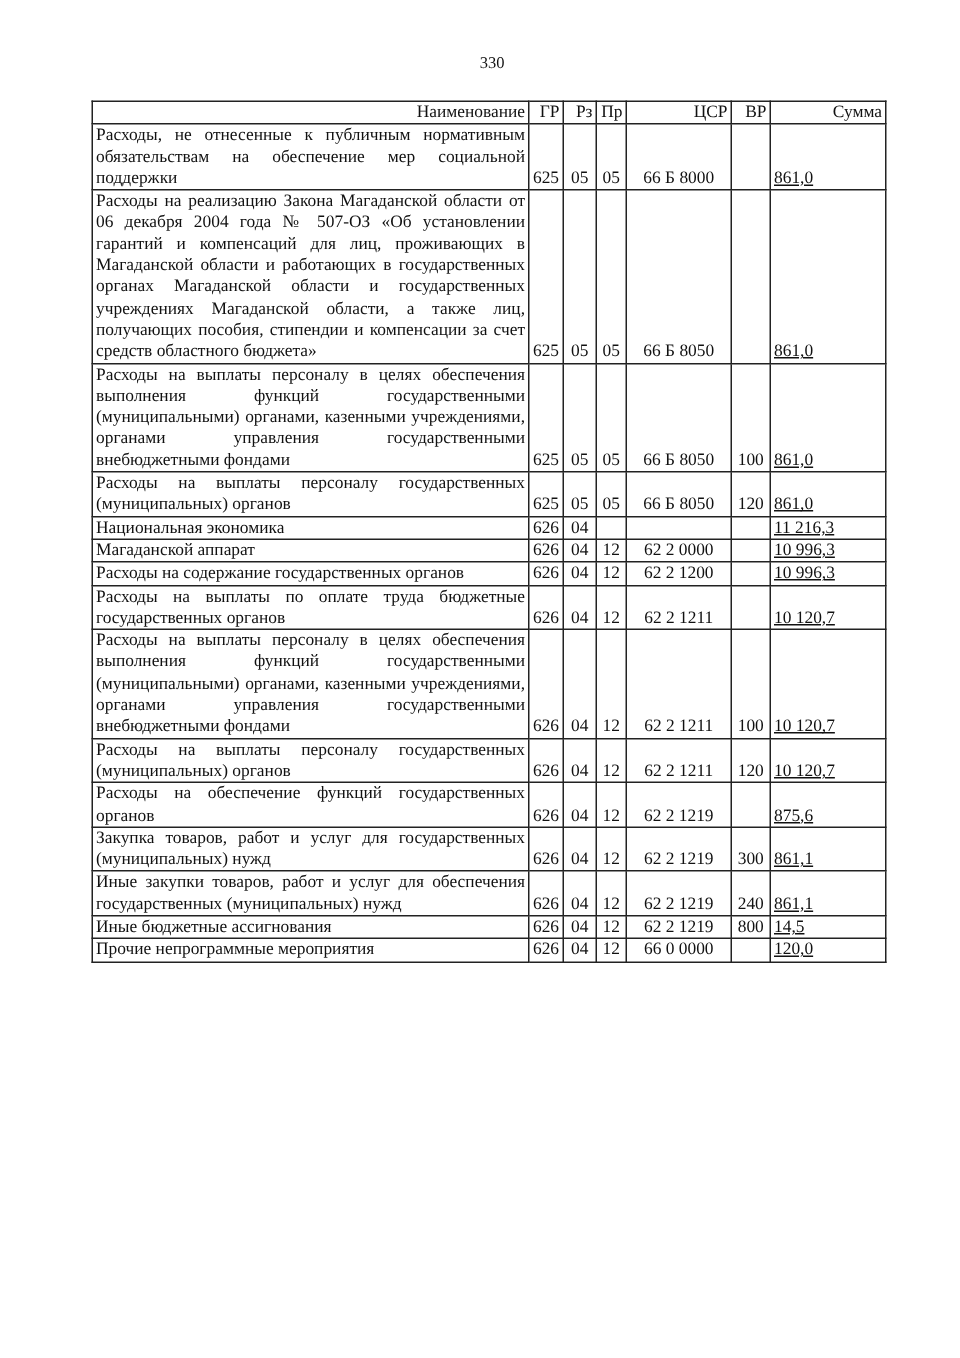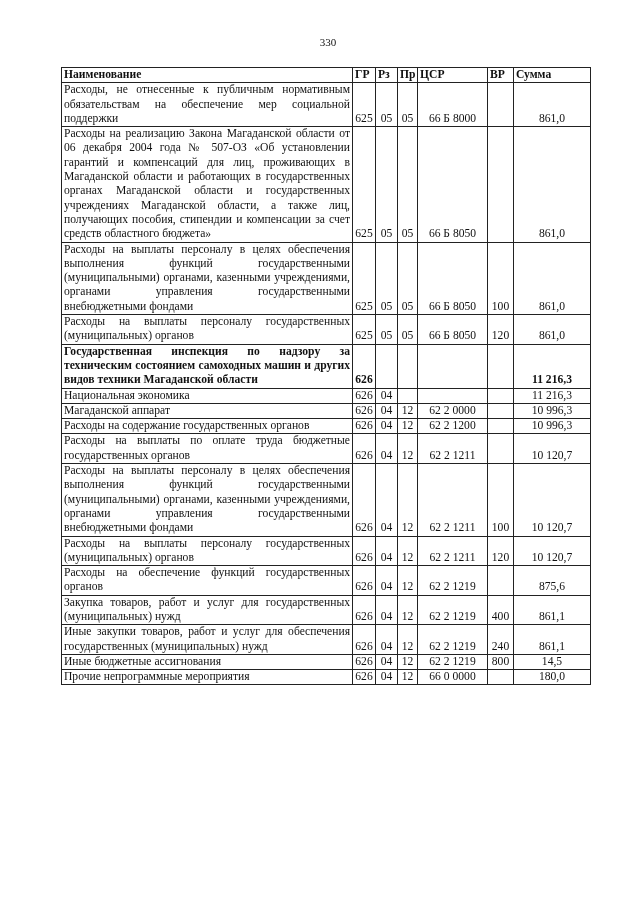--- a/index.html
+++ b/index.html
@@ -3,24 +3,24 @@
 <meta charset="utf-8">
 <style>
   html, body { margin: 0; padding: 0; background: #ffffff; }
   body { width: 640px; height: 905px; position: relative; overflow: hidden;
          font-family: "Liberation Serif", "DejaVu Serif", serif; color: #111; }
   .page-number { position: absolute; top: 36px; left: 0; width: 656px; text-align: center;
                  font-size: 11px; }
   table.budget { position: absolute; left: 61px; top: 67px; width: 529px;
                  border-collapse: collapse; table-layout: fixed; font-size: 11.6px; line-height: 14.3px; }
   table.budget td, table.budget th { border: 1px solid #222; padding: 0 2px; vertical-align: bottom; }
-  table.budget th { font-weight: bold; text-align: left; height: 14px; vertical-align: middle; }
+  table.budget th { font-weight: normal; text-align: right; height: 14px; vertical-align: middle; }
   td.name { text-align: justify; text-align-last: left; }
   td.code { text-align: center; padding: 0 1px; }
-  td.sum { text-align: center; }
+  td.sum { text-align: left; text-decoration: underline; }
   tr.bold td { font-weight: bold; }
   col.c-name { width: 291px; }
   col.c-gr { width: 23px; }
   col.c-rz { width: 22px; }
   col.c-pr { width: 20px; }
   col.c-csr { width: 70px; }
   col.c-vr { width: 26px; }
   col.c-sum { width: 77px; }
 </style>
 </head>
@@ -79,29 +79,20 @@
       </tr>
       <tr>
         <td class="name">Расходы на выплаты персоналу государственных (муниципальных) органов</td>
         <td class="code">625</td>
         <td class="code">05</td>
         <td class="code">05</td>
         <td class="code">66 Б 8050</td>
         <td class="code">120</td>
         <td class="sum">861,0</td>
       </tr>
-      <tr class="bold">
-        <td class="name">Государственная инспекция по надзору за техническим состоянием самоходных машин и других видов техники Магаданской области</td>
-        <td class="code">626</td>
-        <td class="code"></td>
-        <td class="code"></td>
-        <td class="code"></td>
-        <td class="code"></td>
-        <td class="sum">11 216,3</td>
-      </tr>
       <tr>
         <td class="name">Национальная экономика</td>
         <td class="code">626</td>
         <td class="code">04</td>
         <td class="code"></td>
         <td class="code"></td>
         <td class="code"></td>
         <td class="sum">11 216,3</td>
       </tr>
       <tr>
@@ -157,21 +148,21 @@
         <td class="code">62 2 1219</td>
         <td class="code"></td>
         <td class="sum">875,6</td>
       </tr>
       <tr>
         <td class="name">Закупка товаров, работ и услуг для государственных (муниципальных) нужд</td>
         <td class="code">626</td>
         <td class="code">04</td>
         <td class="code">12</td>
         <td class="code">62 2 1219</td>
-        <td class="code">400</td>
+        <td class="code">300</td>
         <td class="sum">861,1</td>
       </tr>
       <tr>
         <td class="name">Иные закупки товаров, работ и услуг для обеспечения государственных (муниципальных) нужд</td>
         <td class="code">626</td>
         <td class="code">04</td>
         <td class="code">12</td>
         <td class="code">62 2 1219</td>
         <td class="code">240</td>
         <td class="sum">861,1</td>
@@ -185,16 +176,16 @@
         <td class="code">800</td>
         <td class="sum">14,5</td>
       </tr>
       <tr>
         <td class="name">Прочие непрограммные мероприятия</td>
         <td class="code">626</td>
         <td class="code">04</td>
         <td class="code">12</td>
         <td class="code">66 0 0000</td>
         <td class="code"></td>
-        <td class="sum">180,0</td>
+        <td class="sum">120,0</td>
       </tr>
     </tbody>
 </table>
 
 </body></html>

